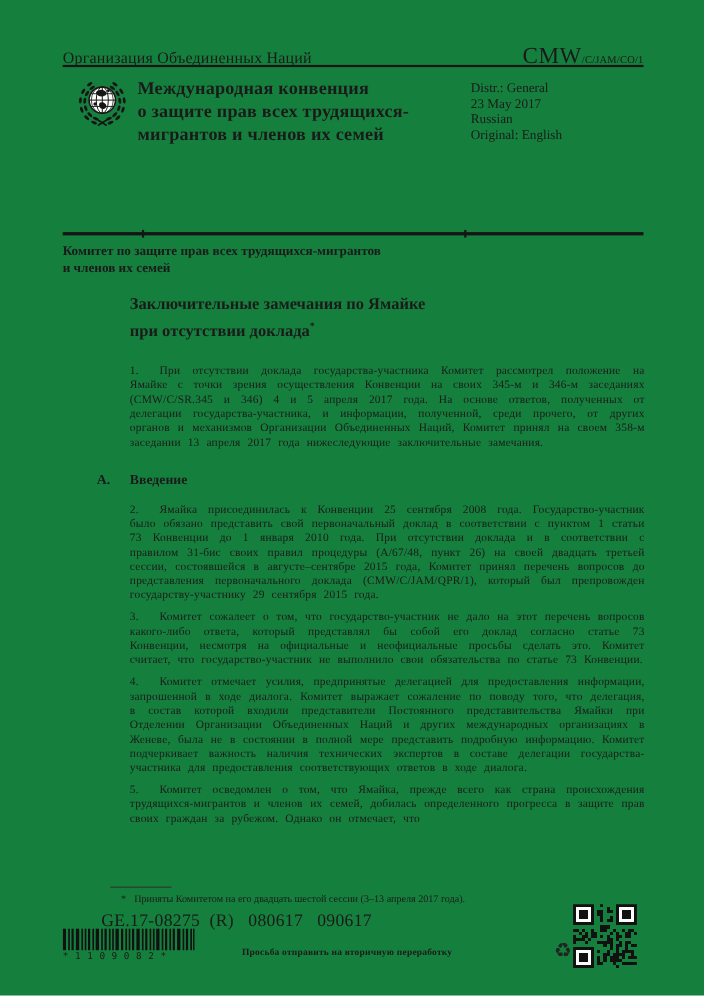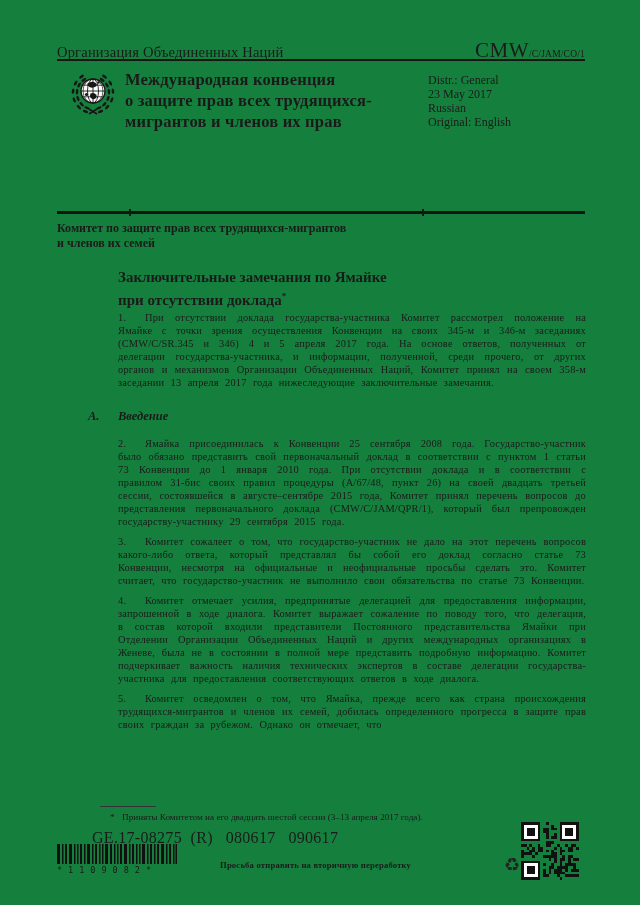--- a/index.html
+++ b/index.html
@@ -36,23 +36,23 @@
   
   .main-content { position:absolute; left:0; top:221px; width:640px; }
   .committee-heading { margin-left:57px; font-weight:bold; font-size:12px; line-height:15px; width:360px; }
   .doc-title { margin:17px 0 0 118px; font-weight:bold; font-size:15px; line-height:19px; width:380px;font-family:Liberation Serif, serif; }
   .doc-title sup { font-size:9px; font-weight:bold; }
   .body-para {
     margin:7px 0 0 118px; width:468px;
     font-size:10.4px; line-height:13px; text-align:justify;
     letter-spacing:.2px; word-spacing:3.5px;
   }
-  .body-para.first { margin-top:1px; }
+  .body-para.first { margin-top:20px; }
   .pnum { display:inline-block; width:27px; }
-  .section-heading { margin:20px 0 0 88px; font-weight:bold; font-size:12.5px; line-height:15px;font-style:italic; }
+  .section-heading { margin:20px 0 0 88px; font-weight:bold; font-size:12.5px; line-height:15px; }
   .section-label { display:inline-block; width:30px; }
 
   
   .footnote-rule { position:absolute; left:100px; top:806px; width:56px; height:1px; background:#333; }
   .footnote { position:absolute; left:110px; top:812px; width:478px; font-size:9.2px; line-height:11px; }
   .footnote .fn-mark { display:inline-block; width:12px; }
   .ge-line { position:absolute; left:57px; top:829px; font-size:16px; letter-spacing:.3px; white-space:pre;margin-left:35px; }
   .barcode { position:absolute; left:57px; top:844px; width:120px; height:20px; }
   .barcode-digits { position:absolute; left:57px; top:865px; font-family:"DejaVu Sans Mono", monospace; font-size:8.5px; letter-spacing:6px; }
   .recycle-line {
@@ -113,21 +113,21 @@
       <g fill="#161616">
         <path d="M20.5 16.5 q4 -3 7.5 -1 q3 2 1 4 q-3.5 2 -6.5 0.5 q-3 -1.8 -2 -3.5 z"></path>
         <path d="M23.5 26.5 q3 -1.2 5.2 0.8 q2 2 0 4 q-3 2 -5.2 -0.8 q-1 -2 0 -4 z"></path>
         <circle cx="19.5" cy="27.5" r="1.6"></circle>
         <circle cx="31.5" cy="15.5" r="1.3"></circle>
       </g>
     </svg>
     <div class="conv-title">
       <div>Международная конвенция</div>
       <div>о защите прав всех трудящихся-</div>
-      <div>мигрантов и членов их прав</div>
+      <div>мигрантов и членов их семей</div>
     </div>
     <div class="distr-block">
       <div>Distr.: General</div>
       <div>23 May 2017</div>
       <div>Russian</div>
       <div>Original: English</div>
     </div>
   </div>
 
   <div class="thick-rule">

